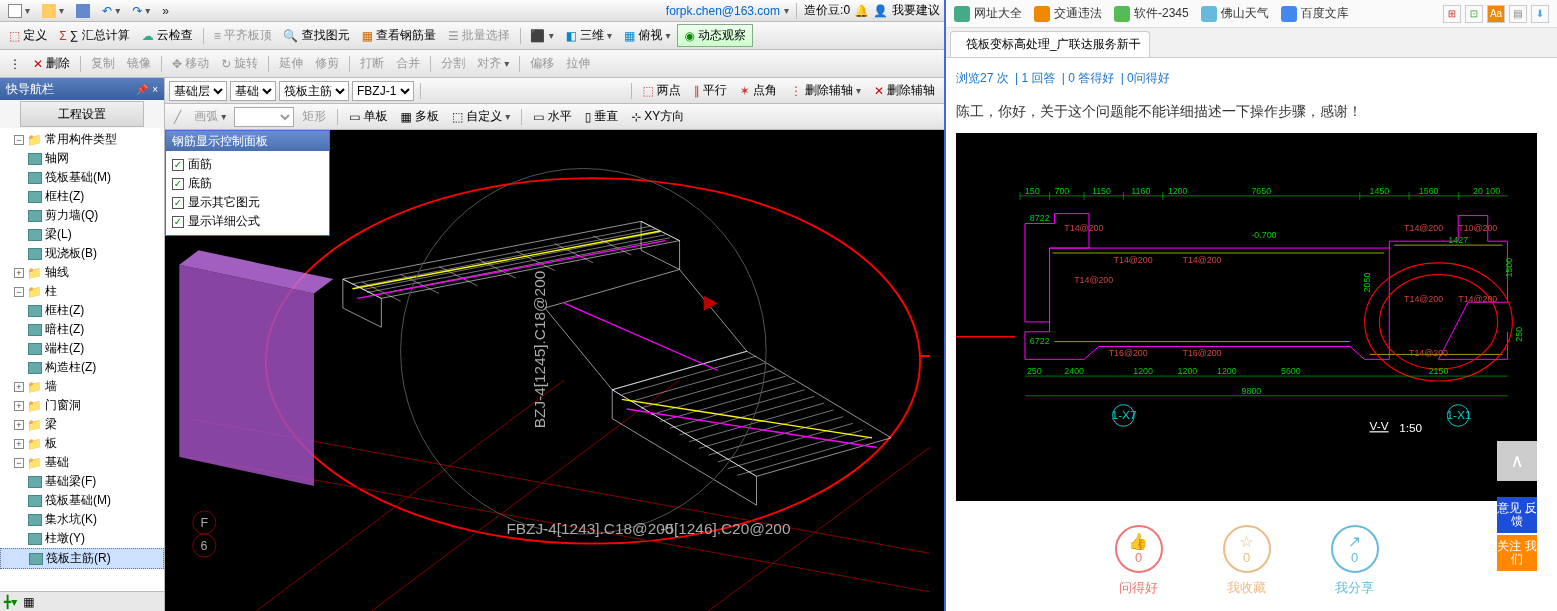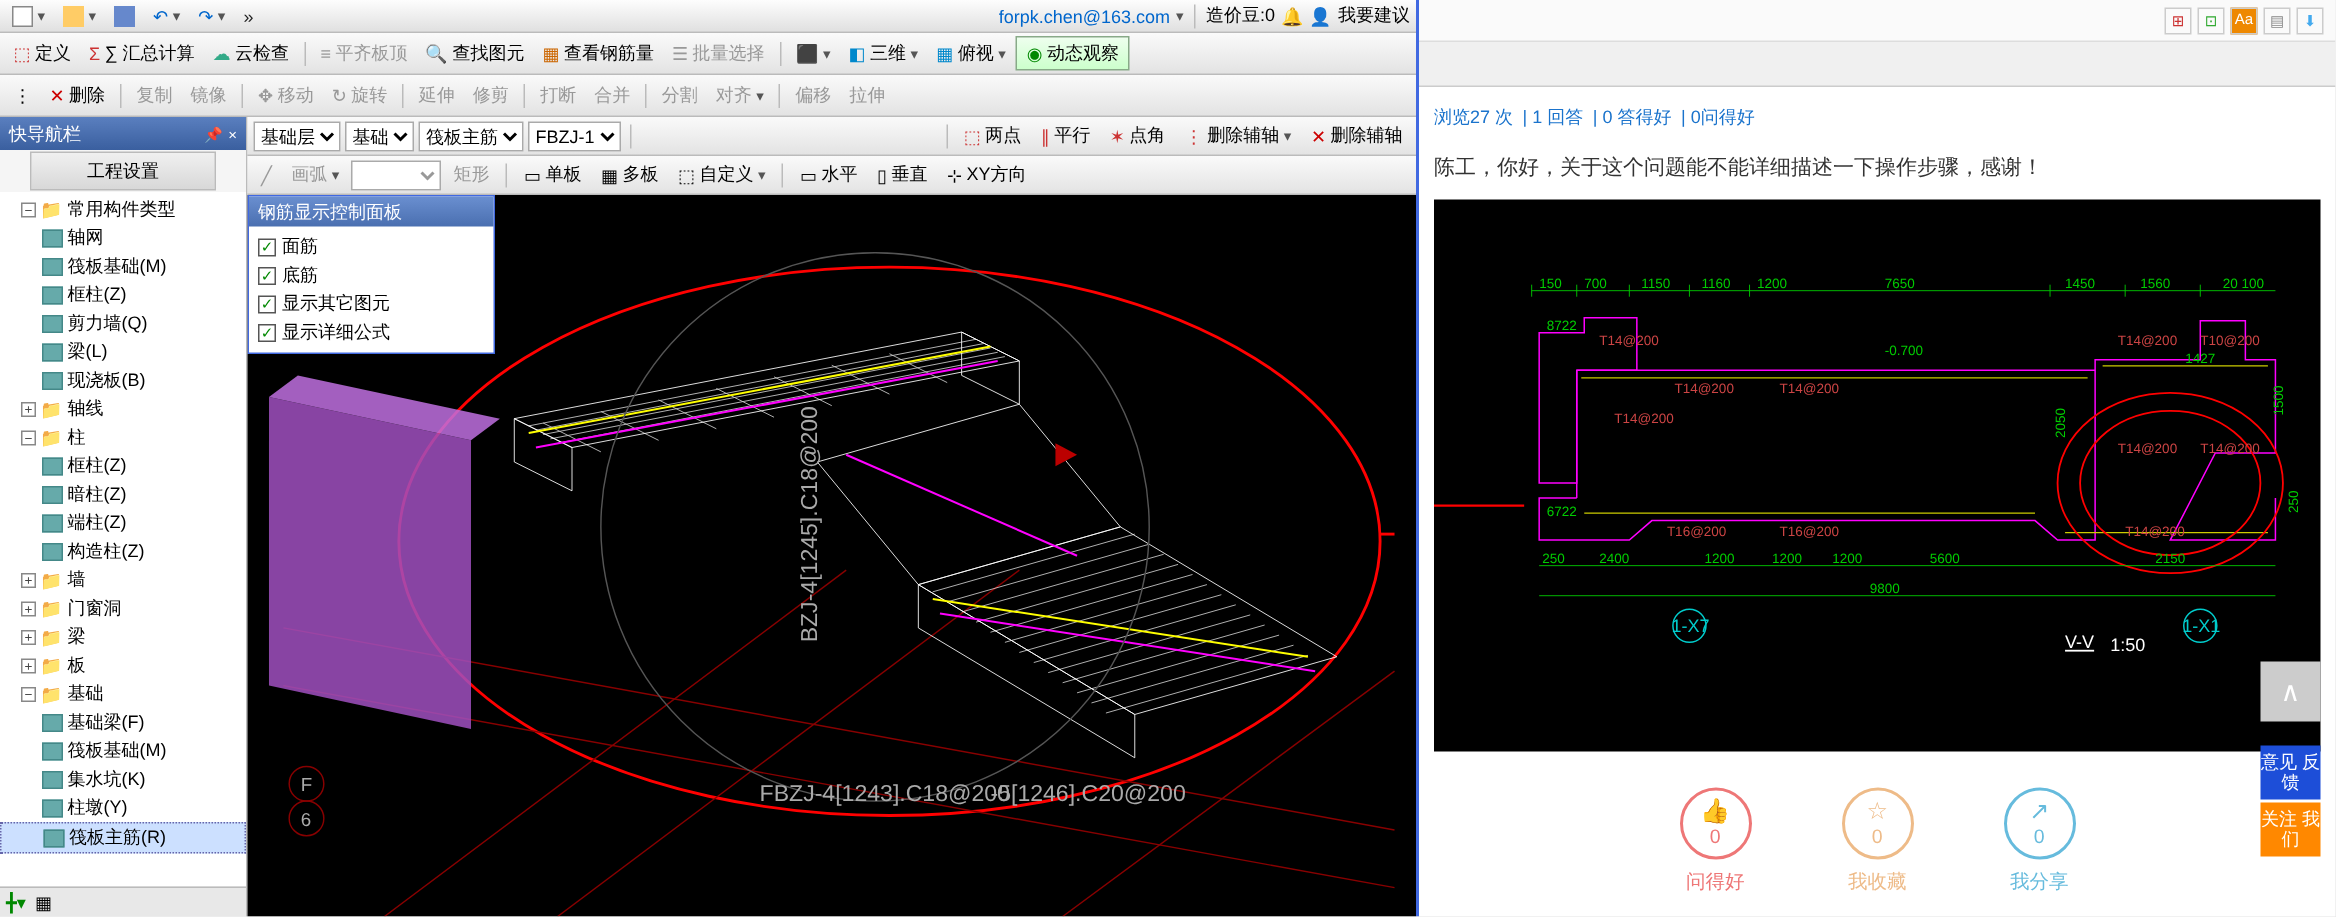--- a/index.html
+++ b/index.html
@@ -57,21 +57,21 @@
 .bk-icon { width:16px; height:16px; }
 .br-ext { margin-left:auto; display:flex; gap:4px; }
 .ext-ico { width:18px; height:18px; border:1px solid #ccc; display:inline-flex; align-items:center; justify-content:center; font-size:10px; }
 
 .br-tabs { height:30px; display:flex; align-items:flex-end; padding:0 4px; border-bottom:1px solid #ccc; background:#f0f0f0; }
 .tab { height:26px; padding:4px 10px; border:1px solid #ccc; border-bottom:none; background:#e8e8e8; margin-right:2px; border-radius:4px 4px 0 0; display:flex; align-items:center; gap:5px; cursor:pointer; max-width:200px; overflow:hidden; white-space:nowrap; color:#555;}
 .tab.active { background:#fff; color:#000; }
 .tab-ico { width:14px; height:14px; border-radius:50%; }
 .tabx { color:#aaa; font-size:11px; margin-left:4px; }
 
-.br-content { flex:1; display:flex; flex-direction:column; padding:8px 10px 0 10px; overflow:hidden; }
+.br-content { flex:1; display:flex; flex-direction:column; padding:8px 20px 0 10px; overflow:hidden; }
 .stats-line { color:#1a73cc; padding:4px 0 10px 0; }
 .stats-line span { margin-right:3px; }
 .qline { color:#333; font-size:14px; padding:6px 0 12px 0; }
 
 .diagram { flex:1; background:#000; position:relative; min-height:260px; }
 
 .action-row { height:110px; display:flex; align-items:center; justify-content:space-around; padding:10px 40px 0 40px; position:relative; }
 .action { display:flex; flex-direction:column; align-items:center; gap:6px; }
 .circ { width:48px; height:48px; border-radius:50%; border:2px solid; display:flex; flex-direction:column; align-items:center; justify-content:center; }
 .circ .emj { font-size:16px; line-height:1; }
@@ -493,30 +493,57 @@
           <text x="380" y="310" class="vlabel" transform="rotate(-90 380 310)">BZJ-4[1245].C18@200</text>
           <text x="500" y="420" class="vlabel">-5[1246].C20@200</text>
         </svg>
       </div>
     </div>
   </div>
 </div>
 
 <div class="right-browser">
   <div class="br-bookmarks">
+    <div id="bookmarks" style="display:flex;gap:12px;align-items:center">
+        <span class="bk">
+          <span class="bk-icon" style="background:#4a8;border-radius:3px"></span>
+          <span>网址大全</span>
+        </span>
+        <span class="bk">
+          <span class="bk-icon" style="background:#e80;border-radius:3px"></span>
+          <span>交通违法</span>
+        </span>
+        <span class="bk">
+          <span class="bk-icon" style="background:#5b5;border-radius:3px"></span>
+          <span>软件-2345</span>
+        </span>
+        <span class="bk">
+          <span class="bk-icon" style="background:#6bd;border-radius:3px"></span>
+          <span>佛山天气</span>
+        </span>
+        <span class="bk">
+          <span class="bk-icon" style="background:#48e;border-radius:3px"></span>
+          <span>百度文库</span>
+        </span>
+      </div>
     <div class="br-ext">
       <span class="ext-ico" style="color:#c33">⊞</span>
       <span class="ext-ico" style="color:#3a3">⊡</span>
       <span class="ext-ico" style="background:#e80;color:#fff">Aa</span>
       <span class="ext-ico" style="color:#888">▤</span>
       <span class="ext-ico" style="color:#4ae">⬇</span>
     </div>
   </div>
 
   <div class="br-tabs" id="tabs">
+      <div class="tab active">
+        <span class="tab-ico" style="background:#e44"></span>
+        <span>筏板变标高处理_广联达服务新干</span>
+        <span class="tabx">×</span>
+      </div>
     </div>
 
   <div class="br-content">
     <div class="stats-line">
       <span>浏览27 次</span> | <span>1 回答</span> | <span>0 答得好</span> | <span>0问得好</span>
     </div>
     <div class="qline">陈工，你好，关于这个问题能不能详细描述一下操作步骤，感谢！</div>
 
     <div class="diagram">
       <svg width="100%" height="100%" viewBox="0 0 590 270">

